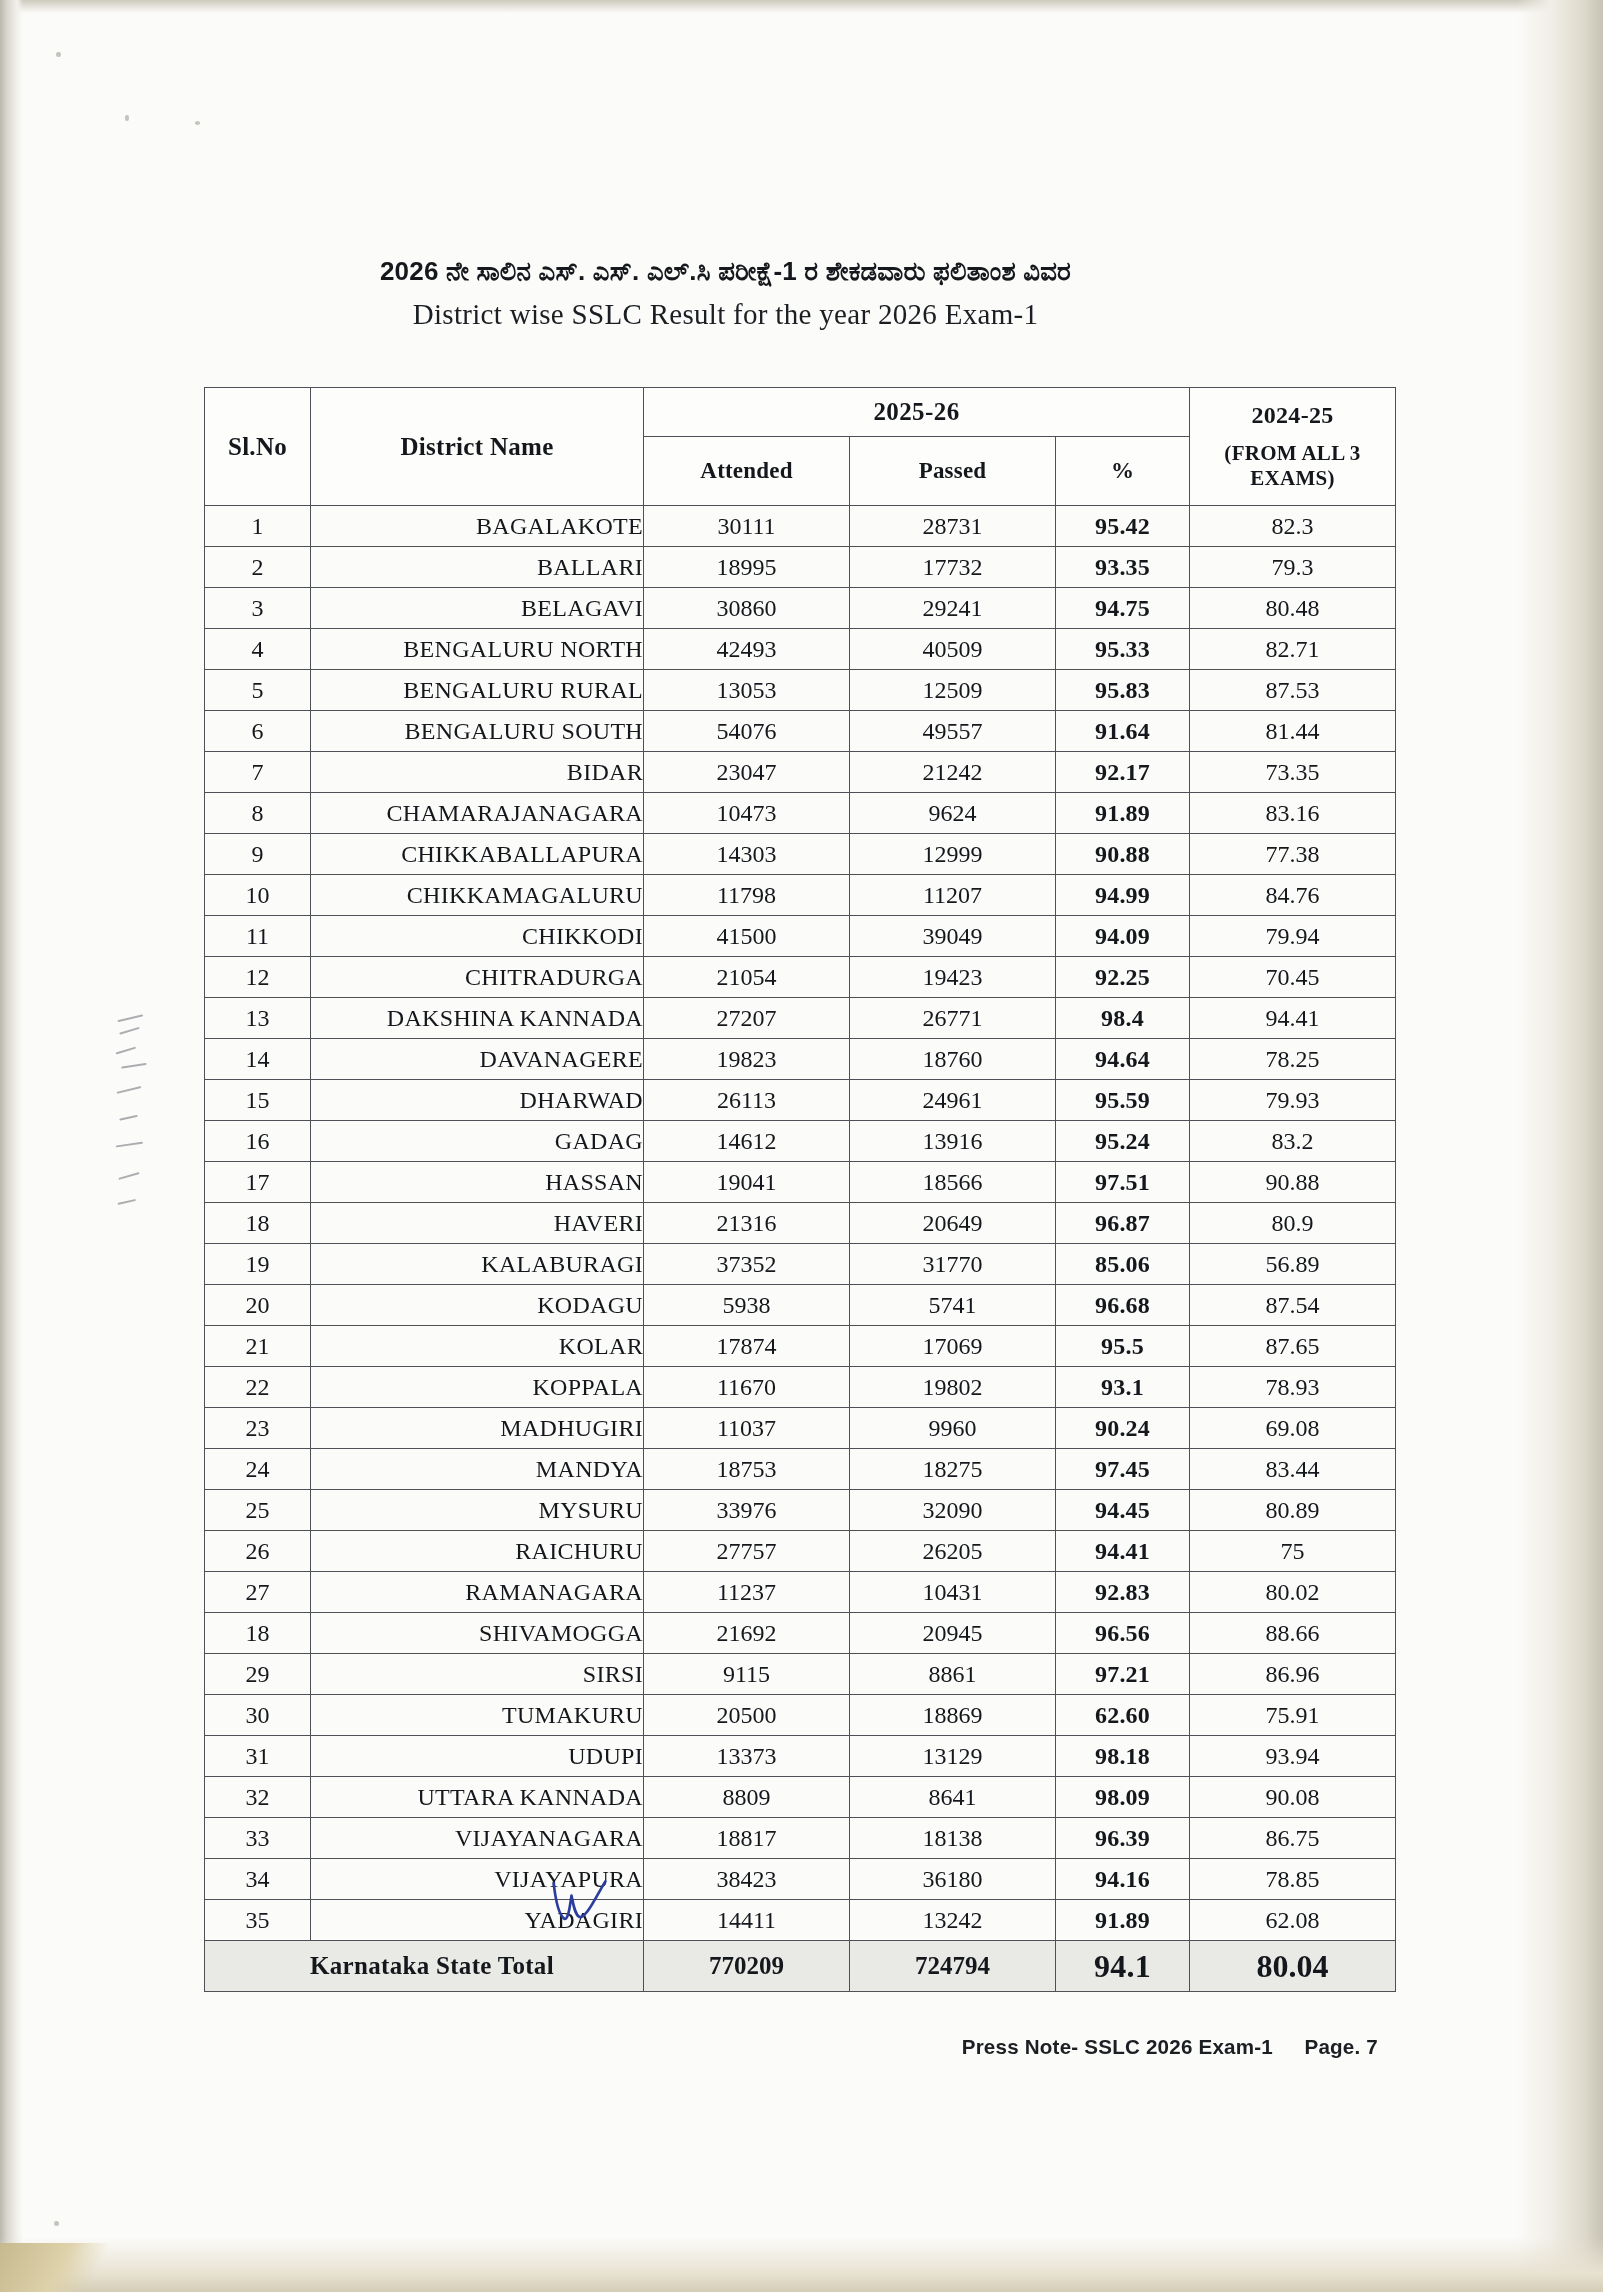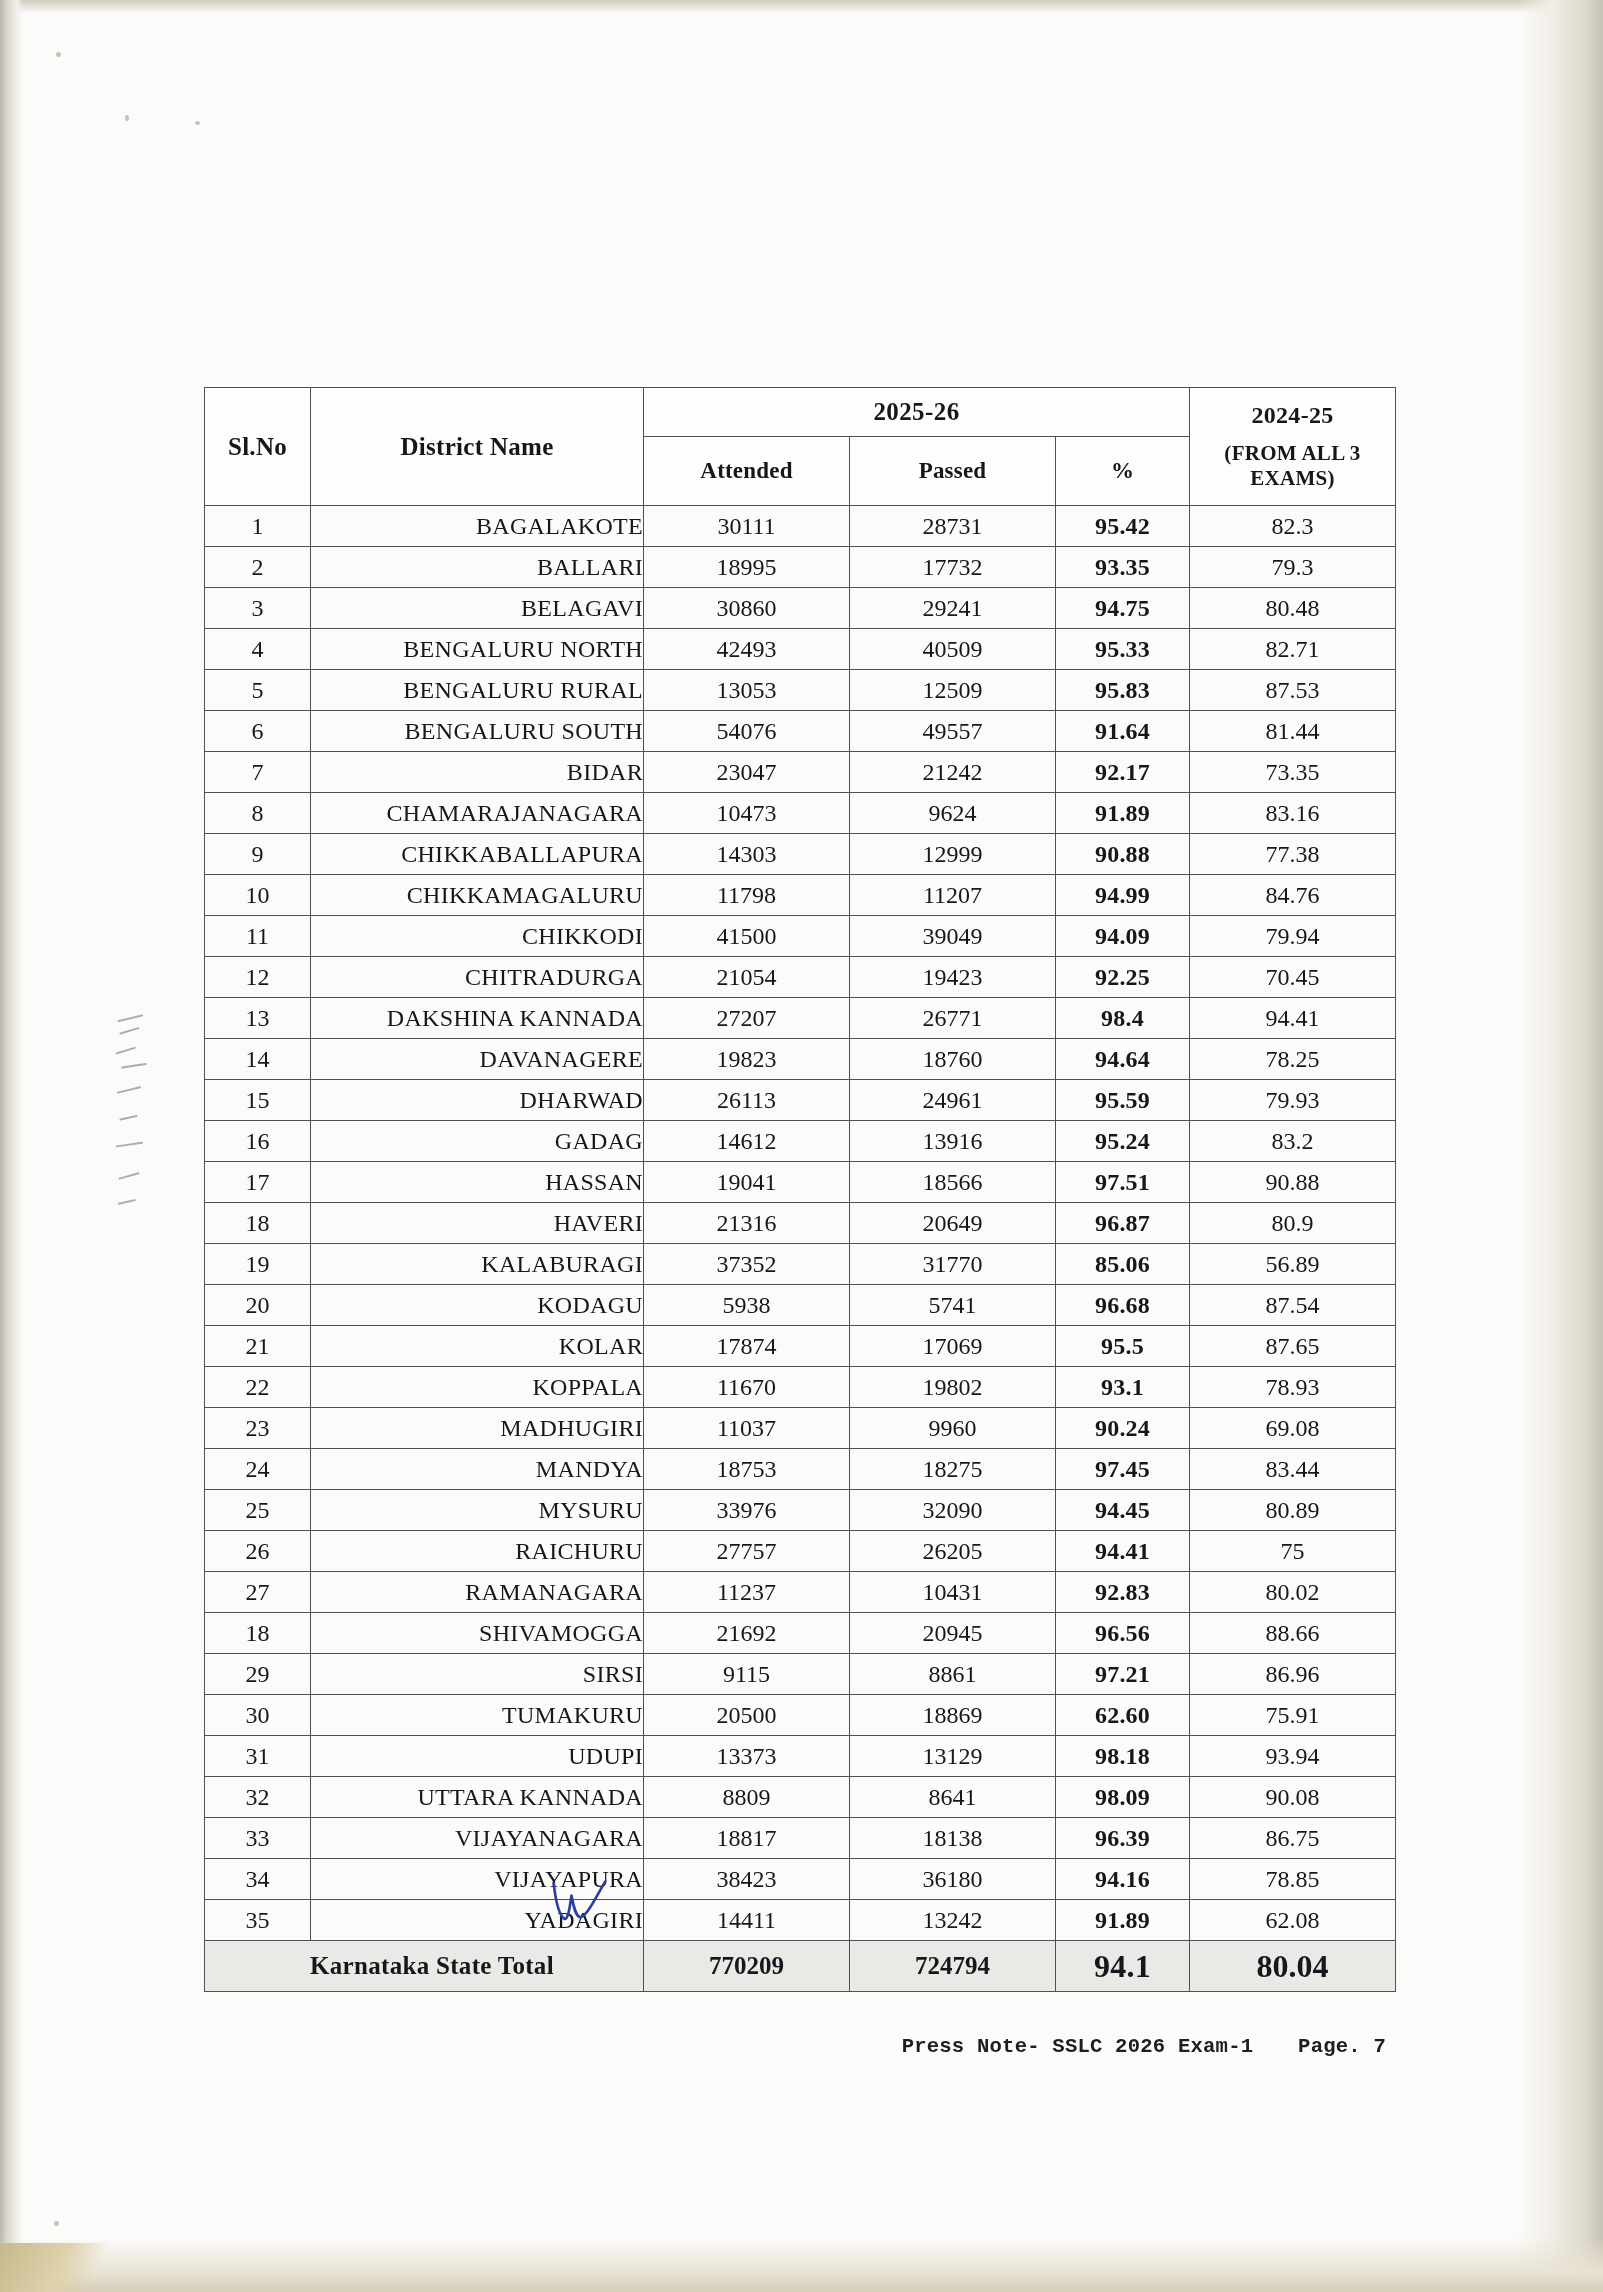--- a/index.html
+++ b/index.html
@@ -190,25 +190,25 @@
     left: 115px;
     top: 1012px;
     width: 36px;
     height: 215px;
     pointer-events: none;
     opacity: .55;
   }
 
   .footer {
     position: absolute;
-    left: 16px;
+    left: 8px;
     top: 2035px;
     width: 1370px;
     text-align: right;
-    font-family: Liberation Mono, monospace;
+    font-family: Liberation Sans, sans-serif;
     font-weight: bold;
     font-size: 20.6px;
     color: #1b1e22;
     letter-spacing: 0.2px;
   }
   .footer .sep { display: inline-block; width: 19.7px; }
 </style>
 </head>
 <body>
 
@@ -222,20 +222,24 @@
 
   <div class="speck" style="left:56px;top:52px;width:4.5px;height:4.5px;"></div>
   <div class="speck" style="left:125px;top:115px;width:3.6px;height:6.3px;"></div>
   <div class="speck" style="left:195px;top:121px;width:5.4px;height:3.6px;"></div>
   <div class="speck" style="left:54px;top:2221px;width:4.5px;height:4.5px;"></div>
 
   <svg class="margin-marks" viewBox="0 0 40 240">
     <path d="M4 10 L30 4 M6 24 L26 18 M2 46 L22 40 M8 62 L34 58 M3 90 L28 84 M6 120 L24 116 M2 150 L30 146 M5 186 L26 180 M4 214 L22 210" stroke="#6a6f76" stroke-width="2.2" fill="none" stroke-linecap="round"></path>
   </svg>
 
+  <div class="title-block">
+    <p class="title-kn">2026 ನೇ ಸಾಲಿನ ಎಸ್. ಎಸ್. ಎಲ್.ಸಿ ಪರೀಕ್ಷೆ-1 ರ ಶೇಕಡವಾರು ಫಲಿತಾಂಶ ವಿವರ</p>
+    <p class="title-en">District wise SSLC Result for the year 2026 Exam-1</p>
+  </div>
 
   <div class="table-wrap">
     <table class="results">
       <colgroup>
         <col class="c-sl">
           <col class="c-name">
           <col class="c-att">
           <col class="c-pass">
           <col class="c-pct">
           <col class="c-prev">

